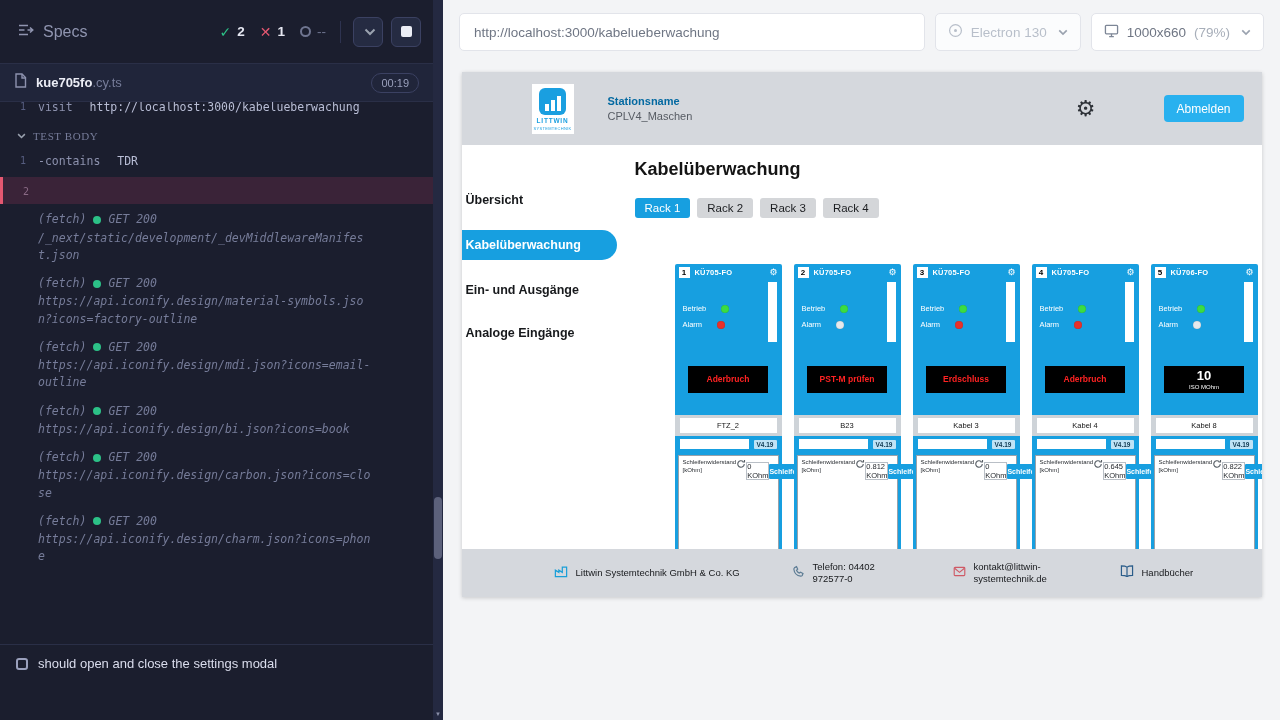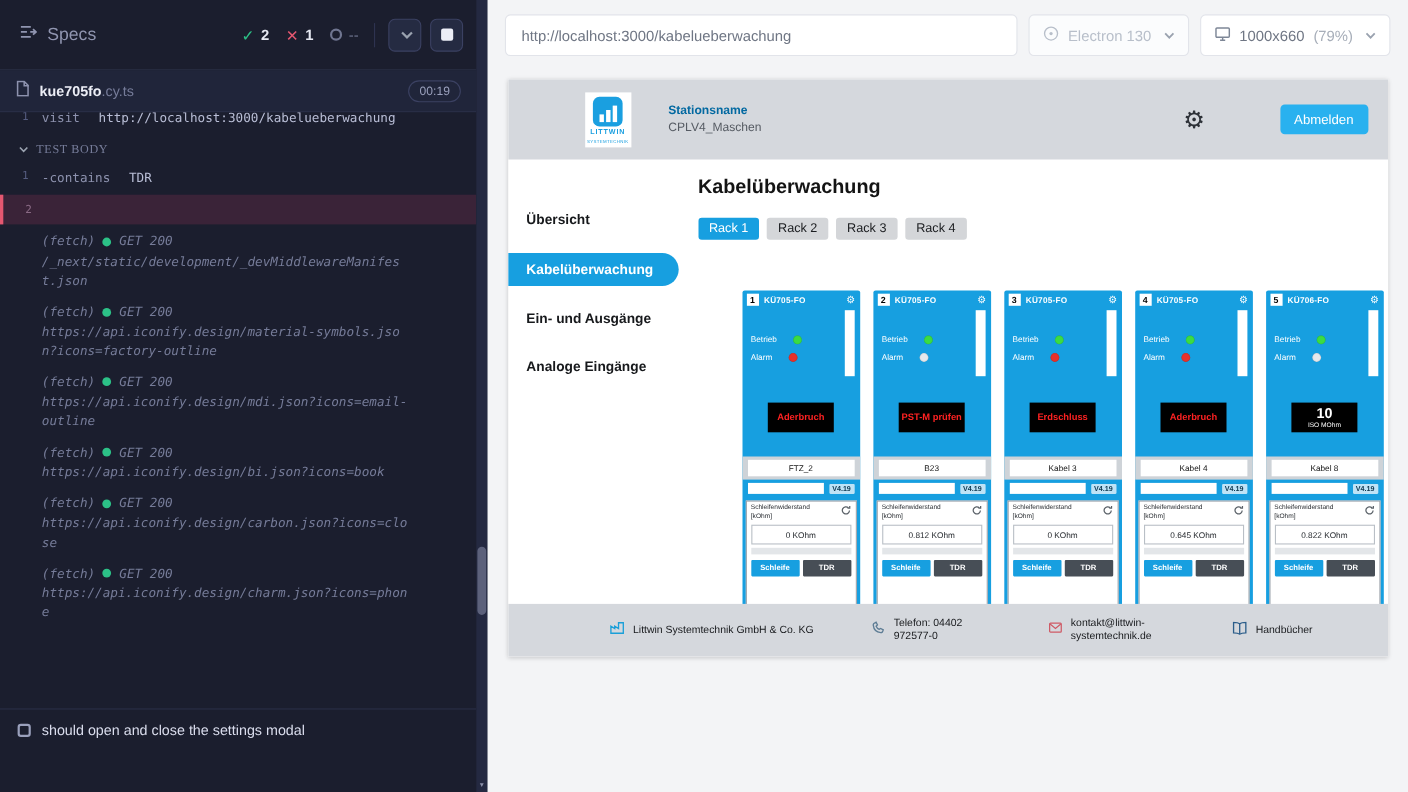--- a/index.html
+++ b/index.html
@@ -72,51 +72,51 @@
 .logo-text{font-size:6.5px;font-weight:bold;color:#1a9fe0;letter-spacing:.8px}
 .logo-sub{font-size:4px;color:#1a9fe0;letter-spacing:.3px}
 .station{margin-left:34px}
 .st-label{font-size:11px;font-weight:bold;color:#0369a1}
 .st-value{font-size:11px;color:#565b63;margin-top:3px}
 .hdr-gear{margin-left:auto;margin-right:68px;font-size:22px;color:#2e3238;cursor:pointer;line-height:1}
 .logout-btn{margin-right:18px;width:80px;height:27px;background:#29b1ef;color:#fff;font-size:12px;border:none;border-radius:4px;display:flex;align-items:center;justify-content:center;cursor:pointer;font-family:inherit}
 
 .app-body{flex:1;display:flex}
 .app-nav{width:155px;flex-shrink:0;padding-top:42px}
-.nav-item{height:26px;display:flex;align-items:center;padding-left:17px;font-size:12.5px;font-weight:bold;color:#17191c;margin-bottom:17px;cursor:pointer}
+.nav-item{height:26px;display:flex;align-items:center;padding-left:4px;font-size:12.5px;font-weight:bold;color:#17191c;margin-bottom:17px;cursor:pointer}
 .nav-item.active{height:30px;background:#179fe0;color:#fff;border-radius:0 15px 15px 0}
 .app-main{flex:1;padding:14px 0 0 18px}
 .page-title{font-size:18px;font-weight:bold;color:#141414}
 .tabs{display:flex;gap:7px;margin-top:18px}
 .tab{padding:4px 10px;font-size:11.5px;background:#d4d6d9;color:#1c1e21;border-radius:3px;cursor:pointer}
 .tab.active{background:#179fe0;color:#fff}
 
 .cards{display:flex;gap:12px;margin-top:46px;margin-left:40px}
 .card{width:107px;height:300px;background:#179fe0;border-radius:2px;display:flex;flex-direction:column;flex-shrink:0}
 .card-head{display:flex;align-items:center;padding:2px 4px;height:16px}
 .card-num{width:11px;height:11px;background:#fff;color:#000;font-size:8px;font-weight:bold;display:flex;align-items:center;justify-content:center}
 .card-model{font-size:7.5px;font-weight:bold;color:#fff;margin-left:5px;letter-spacing:.2px}
 .card-gear{margin-left:auto;color:#fff;font-size:9px;cursor:pointer;line-height:1}
 .card-leds{position:relative;height:70px}
 .stripe{position:absolute;right:5px;top:2px;width:9px;height:60px;background:#fff}
 .led-row{display:flex;align-items:center;gap:15px;margin-left:8px;margin-bottom:7px}
 .led-row.first{margin-top:24px}
 .led-label{font-size:7.5px;color:#fff}
 .led{width:8px;height:8px;border-radius:50%;flex-shrink:0;box-shadow:inset 0 0 1px rgba(0,0,0,.35)}
-.status-box{width:60px;min-height:27px;background:#000;margin:16px auto 0;display:flex;flex-direction:column;align-items:center;justify-content:center;padding:3px 2px}
+.status-box{width:80px;min-height:27px;background:#000;margin:16px auto 0;display:flex;flex-direction:column;align-items:center;justify-content:center;padding:3px 2px}
 .st-alarm{color:#ff2222;font-size:8.5px;font-weight:bold;text-align:center;line-height:1.2}
 .st-val{color:#fff;font-size:13px;font-weight:bold;line-height:1.1}
 .st-unit{color:#fff;font-size:6px}
 .st-alarm:empty,.st-val:empty,.st-unit:empty{display:none}
 .cable-band{margin-top:22px;background:#ced3d8;padding:3px 5px}
 .cable-name{display:flex;align-items:center;justify-content:center;height:15px;background:#fff;font-size:7.5px;color:#141414}
 .vrow{display:flex;align-items:center;margin:3px 5px 0}
 .vbox{flex:1;height:10px;background:#fff;margin-right:5px}
 .vtag{font-size:6.5px;font-weight:bold;color:#0e3850;background:#bfe3f6;padding:1px 3px;border-radius:1px}
-.res-panel{flex:1;margin:6px 3px 3px;background:#fff;border:1px solid #99a1a9;padding:3px 4px;display:flex;flex-direction:column}
+.res-panel{flex:1;margin:6px 3px 3px;background:#fff;border:1px solid #99a1a9;padding:3px 4px;display:flex;flex-direction:row}
 .res-head{display:flex;justify-content:space-between;align-items:flex-start}
 .res-label{font-size:6px;color:#2a2e33;line-height:1.25;width:74%}
 .res-refresh{color:#5a6168;cursor:pointer;display:flex}
 .res-input{margin-top:3px;height:18px;border:1px solid #b9bfc6;display:flex;align-items:center;justify-content:center;font-size:7.5px;color:#1f2328}
 .res-strip{height:6px;background:#e3e6e9;margin-top:3px}
 .res-btns{display:flex;gap:3px;margin-top:5px}
 .res-btns button{flex:1;height:15px;border:none;color:#fff;font-size:7px;font-weight:bold;display:flex;align-items:center;justify-content:center;cursor:pointer;font-family:inherit;border-radius:1px}
 .btn-loop{background:#179fe0}
 .btn-tdr{background:#474e56}
 

